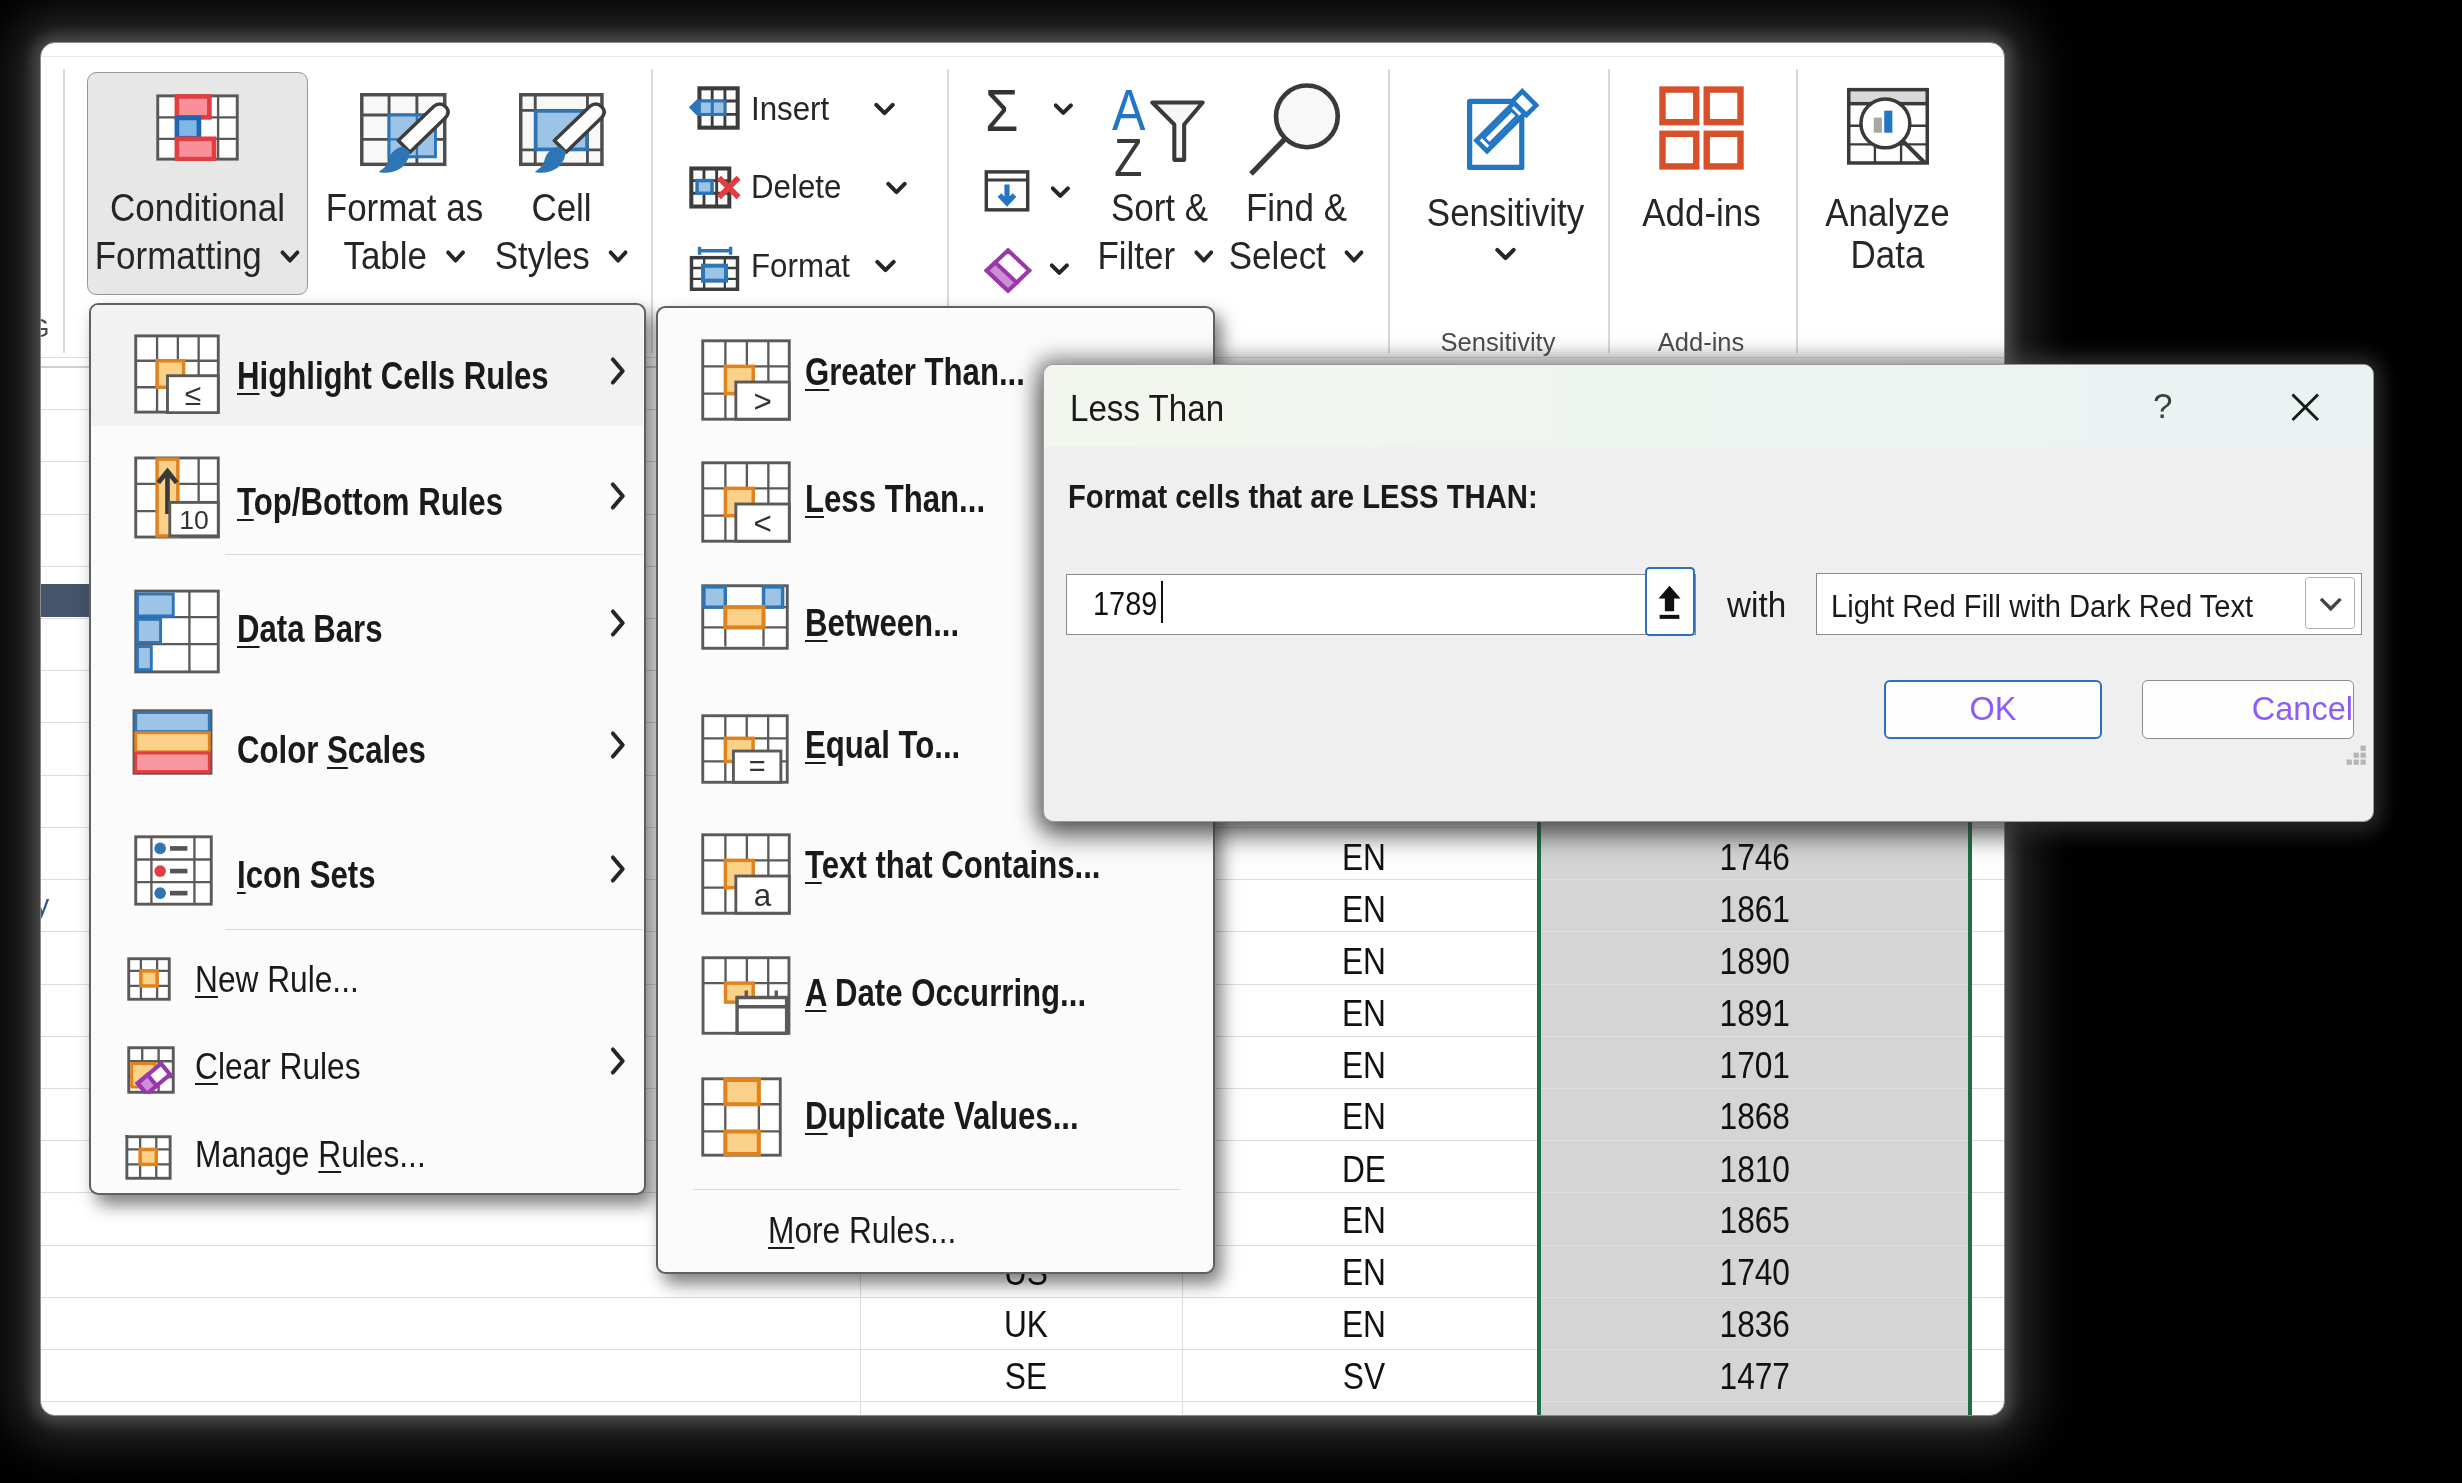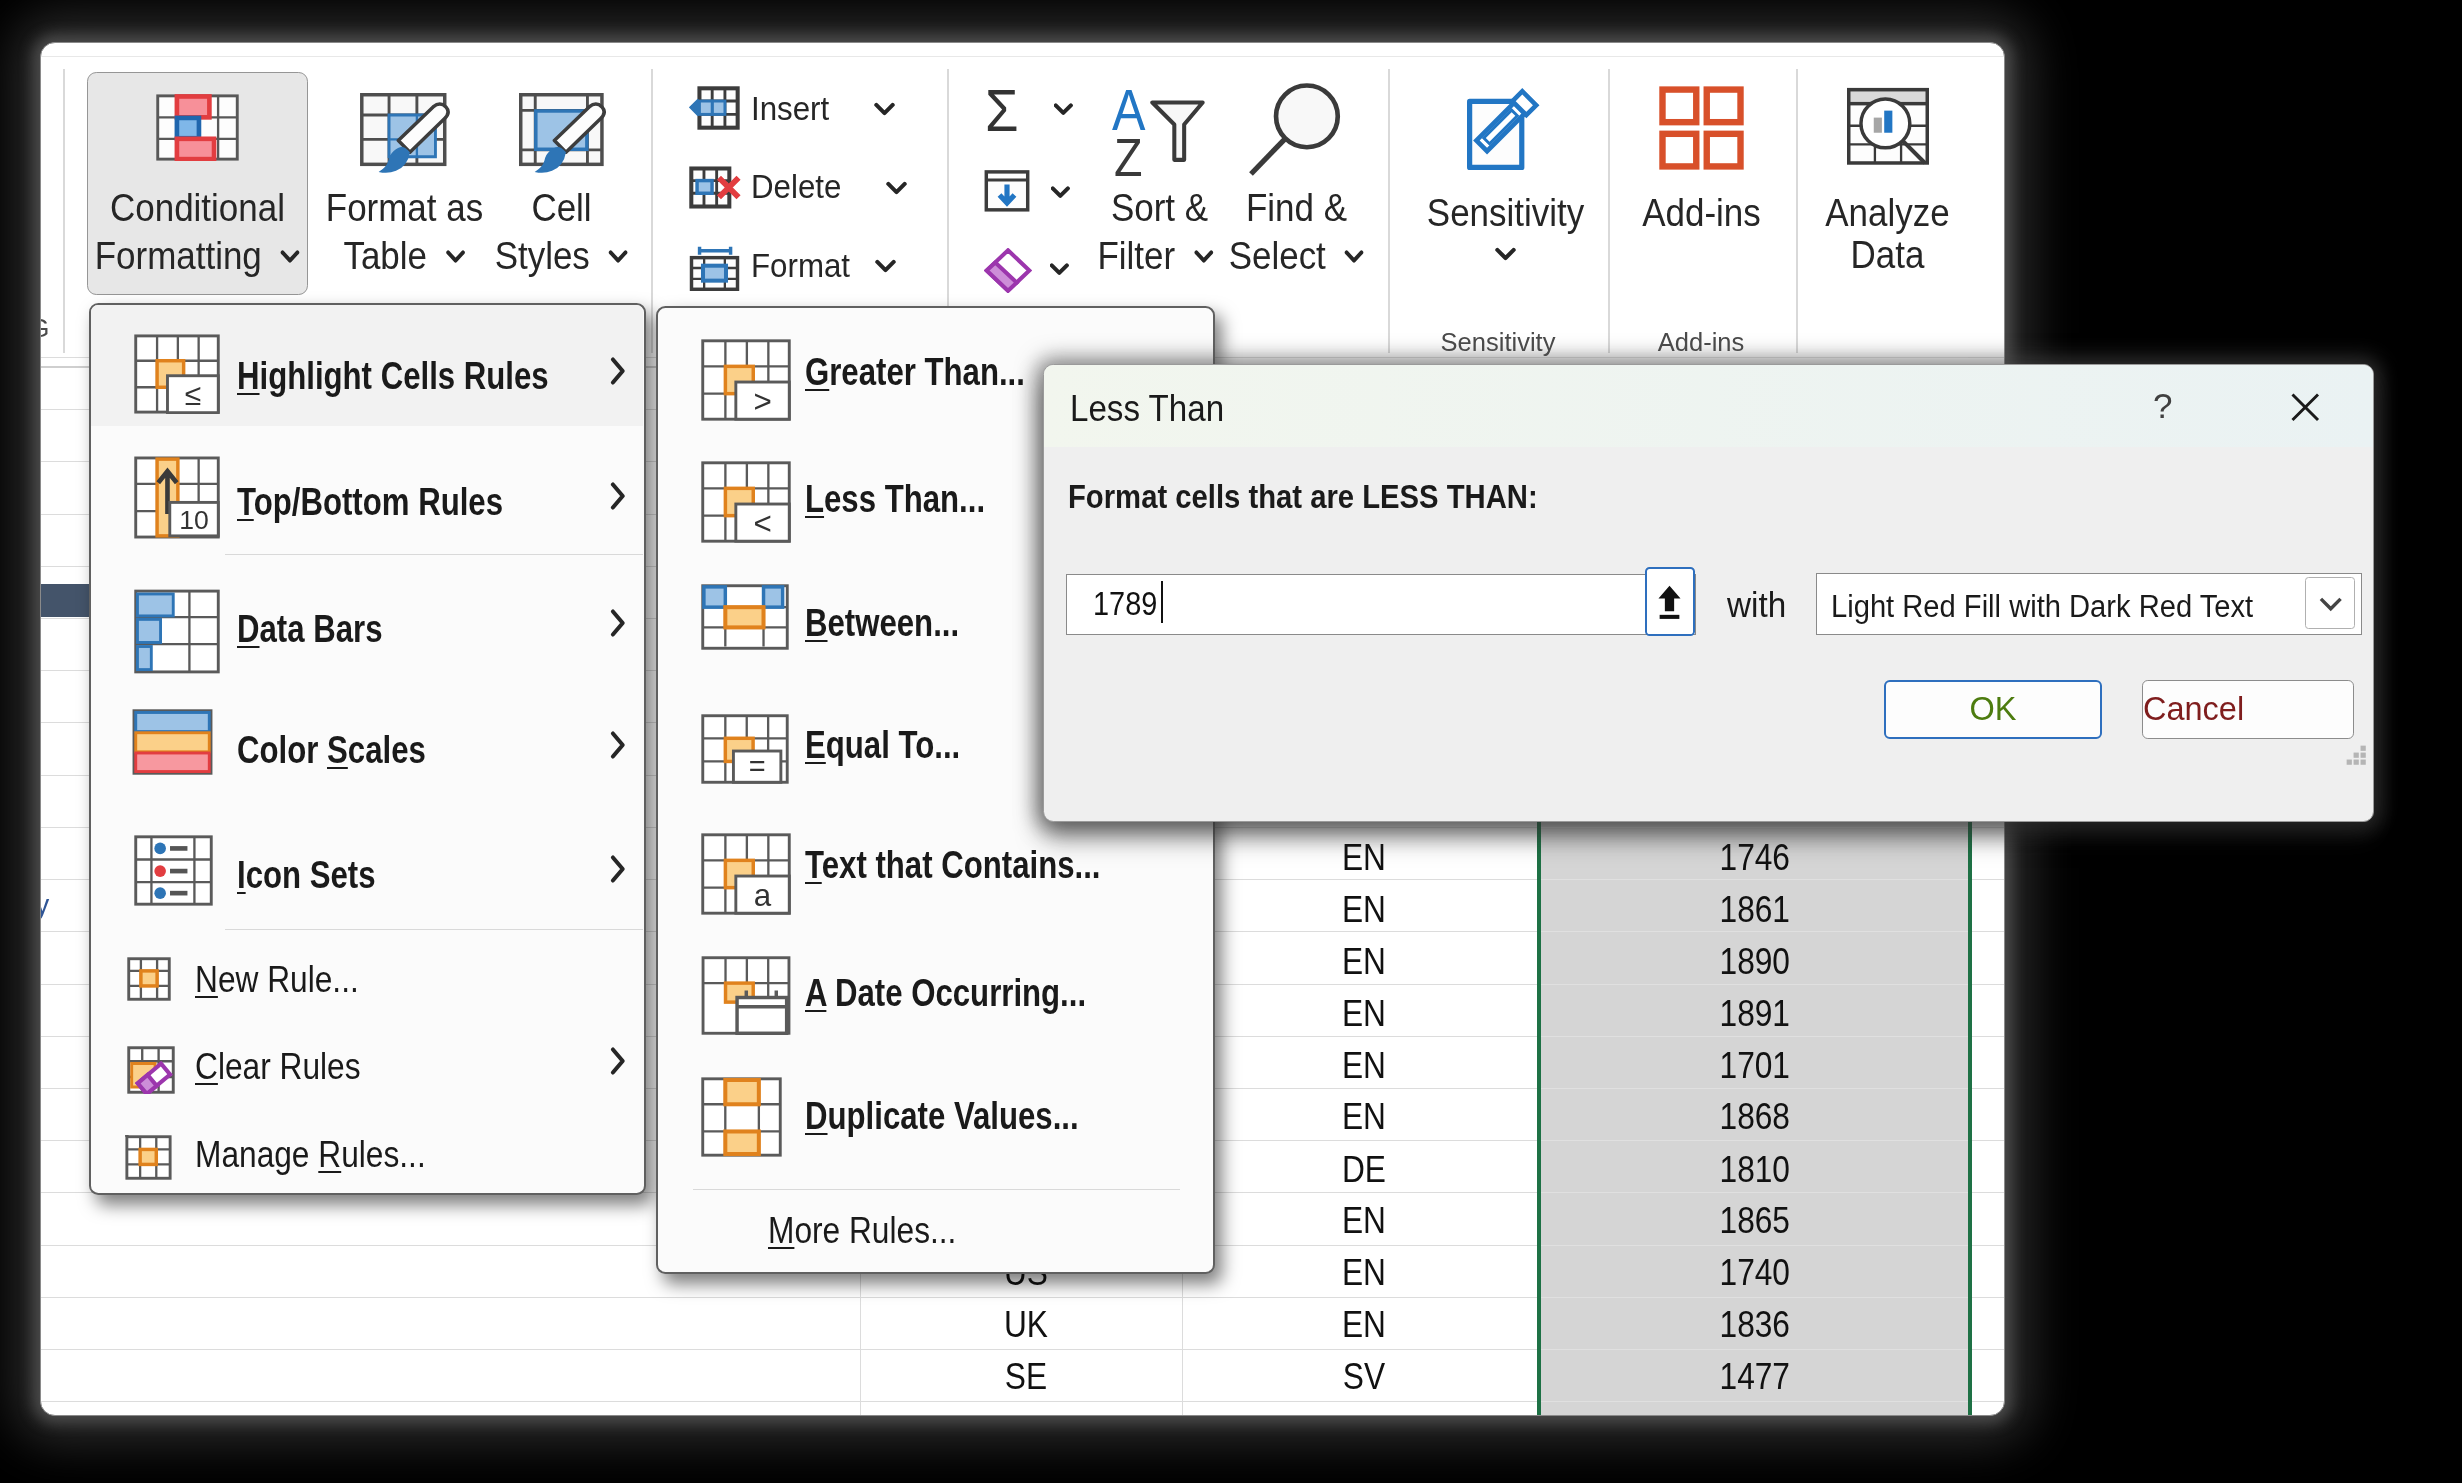--- a/index.html
+++ b/index.html
@@ -416,22 +416,22 @@
 <path d="M25 8 L44 30 H33 V52 H17 V30 H6 Z" fill="#111"></path>
 <rect x="8" y="58" width="34" height="7" fill="#111"></rect>
 </svg>
 <div class="a" style="left:683px;top:220px;font-size:35px;color:#1a1a1a;transform:scaleX(.95);transform-origin:0 50%">with</div>
 <div class="a" style="left:772px;top:208px;width:546px;height:62px;background:#fff;border:1.2px solid #8a8a8a"></div>
 <div class="a" style="left:787px;top:224px;font-size:31px;color:#1a1a1a;white-space:nowrap;transform:scaleX(.94);transform-origin:0 50%">Light Red Fill with Dark Red Text</div>
 <div class="a" style="left:1261px;top:212px;width:50px;height:52px;background:#fff;border:1.2px solid #b0b0b0;border-radius:3.5px"></div>
 <svg class="a" style="left:1274px;top:231px" width="25.5" height="16.2" viewBox="0 0 44 28">
       <path d="M5 5 L22 22 L39 5" stroke="#444" stroke-width="6" fill="none"></path>
     </svg>
-<div class="a" style="left:840px;top:315px;width:218px;height:59px;background:#fdfdfd;border:2.3px solid #2e6fbe;border-radius:5.8px;text-align:center;font-size:32.5px;color:#4d7c0f;line-height:55px">OK</div>
-<div class="a" style="left:1098px;top:315px;width:212px;height:59px;background:#fdfdfd;border:1.7px solid #8c8c8c;border-radius:5.8px;text-align:left;font-size:32.5px;color:#7f1d1d;line-height:56px">Cancel</div>
+<div class="a" style="left:840px;top:315px;width:218px;height:59px;background:#fdfdfd;border:2.3px solid #2e6fbe;border-radius:5.8px;text-align:center;font-size:32.5px;color:#8b5cf6;line-height:55px">OK</div>
+<div class="a" style="left:1098px;top:315px;width:212px;height:59px;background:#fdfdfd;border:1.7px solid #8c8c8c;border-radius:5.8px;text-align:right;font-size:32.5px;color:#8b5cf6;line-height:56px">Cancel</div>
 <svg class="a" style="left:1298px;top:376px" width="25.5" height="25.5" viewBox="0 0 44 44">
 <rect x="32" y="32" width="9" height="9" fill="#b5b5b5"></rect>
       <rect x="20" y="32" width="9" height="9" fill="#b5b5b5"></rect>
 <rect x="8" y="32" width="9" height="9" fill="#b5b5b5"></rect>
       <rect x="32" y="20" width="9" height="9" fill="#b5b5b5"></rect>
 <rect x="32" y="8" width="9" height="9" fill="#b5b5b5"></rect>
       <rect x="20" y="20" width="9" height="9" fill="#b5b5b5"></rect>
 </svg>
 </div>
 

